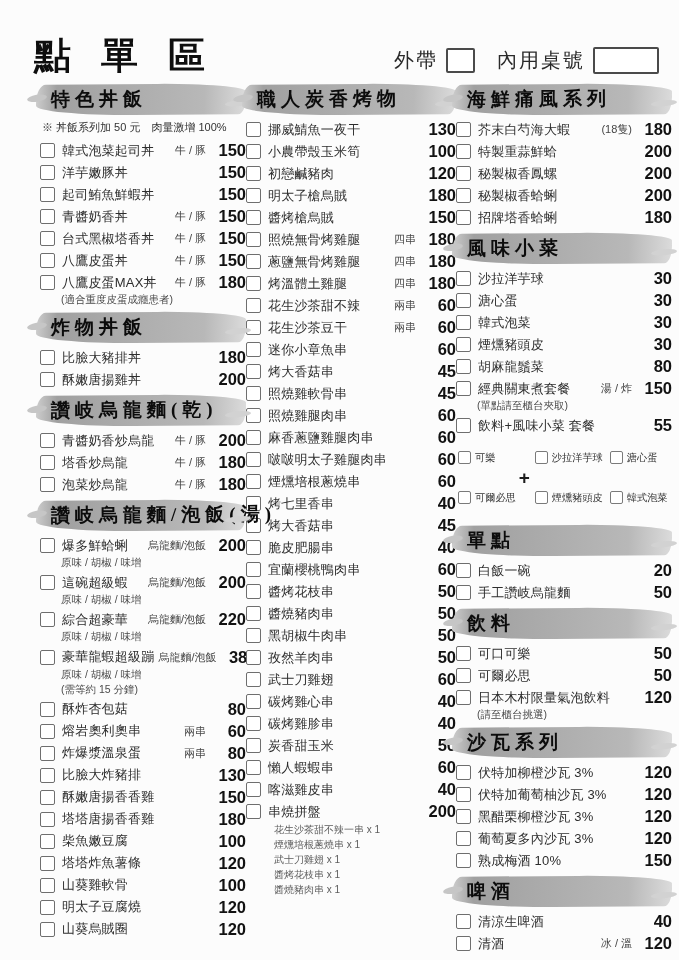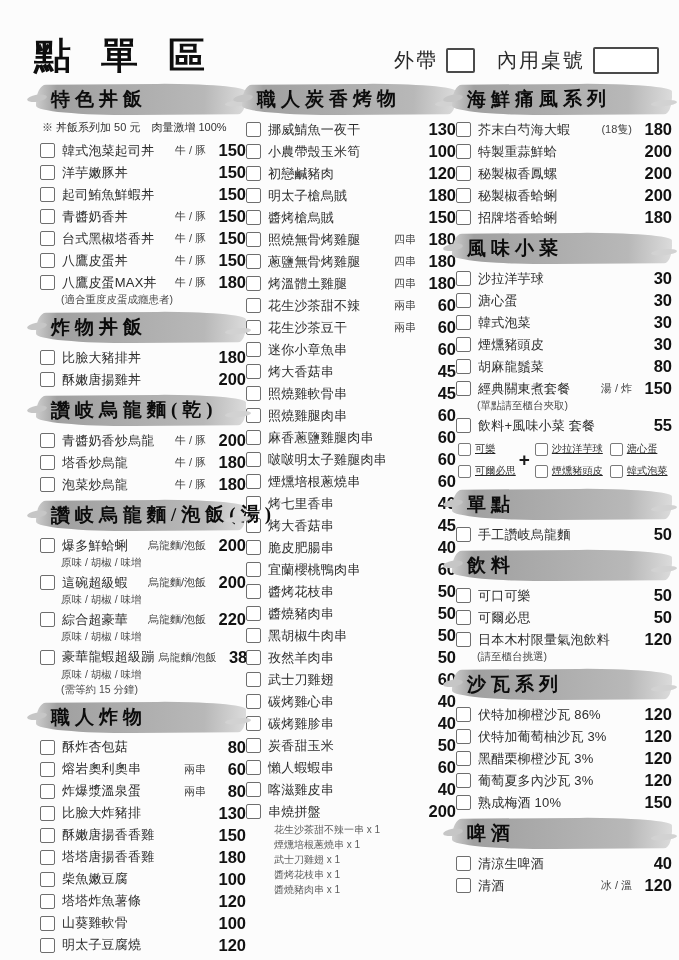--- a/index.html
+++ b/index.html
@@ -48,21 +48,21 @@
   .name{font-size:13px;color:#2d2d2d;white-space:nowrap;letter-spacing:.2px;}
   .right{margin-left:auto;display:flex;align-items:center;white-space:nowrap;}
   .qual{font-size:11px;color:#454545;padding-left:4px;}
   .price{font-weight:700;font-size:16.5px;color:#121212;min-width:40px;text-align:right;font-family:"Liberation Sans",sans-serif;}
   .inote{font-size:10.5px;color:#4a4a4a;margin:-2px 0 4px 21px;line-height:1.25;white-space:nowrap;}
   .pline{font-size:10px;color:#5c5c5c;margin:0 0 3px 28px;line-height:1.2;white-space:nowrap;}
   
   .combo{display:flex;align-items:center;margin:1px 0 7px 2px;}
   .ccol{display:flex;flex-direction:column;}
   .ccol + .ccol{margin-left:7px;}
-  .copt{display:flex;align-items:center;margin:4px 0;text-decoration:underline;}
+  .copt{display:flex;margin:13px 0;}
   .cb-s{flex:none;width:11px;height:11px;border:1.4px solid #7a7a7a;border-radius:2px;background:#fff;margin-right:4px;}
   .copt .olbl{font-size:10.2px;color:#333;white-space:nowrap;}
   .plus{font-size:19px;font-weight:700;color:#1c1c1c;margin:0 5px 0 3px;}
 </style>
 </head>
 <body>
 
 <div class="top">
   <div class="title">點單區</div>
   <div class="order-meta">
@@ -212,23 +212,20 @@
       <div class="item">
         <span class="cb"></span>
         <span class="name">豪華龍蝦超級蹦</span>
         <span class="right">
           <span class="qual">烏龍麵/泡飯</span>
           <span class="price">380</span>
         </span>
       </div>
       <div class="inote">原味 / 胡椒 / 味增</div>
       <div class="inote">(需等約 15 分鐘)</div>
-      <div class="sec-header">
-        <span class="brush"><span class="sec-title">職人炸物</span></span>
-      </div>
       <div class="item">
         <span class="cb"></span>
         <span class="name">酥炸杏包菇</span>
         <span class="right">
           <span class="price">80</span>
         </span>
       </div>
       <div class="item">
         <span class="cb"></span>
         <span class="name">熔岩奧利奧串</span>
@@ -666,20 +663,27 @@
             <span class="cb-s"></span>
             <span class="olbl">韓式泡菜</span>
           </div>
         </div>
       </div>
       <div class="sec-header">
         <span class="brush"><span class="sec-title">單點</span></span>
       </div>
       <div class="item">
         <span class="cb"></span>
+        <span class="name">白飯一碗</span>
+        <span class="right">
+          <span class="price">20</span>
+        </span>
+      </div>
+      <div class="item">
+        <span class="cb"></span>
         <span class="name">手工讚岐烏龍麵</span>
         <span class="right">
           <span class="price">50</span>
         </span>
       </div>
       <div class="sec-header">
         <span class="brush"><span class="sec-title">飲料</span></span>
       </div>
       <div class="item">
         <span class="cb"></span>
@@ -701,21 +705,21 @@
         <span class="right">
           <span class="price">120</span>
         </span>
       </div>
       <div class="inote">(請至櫃台挑選)</div>
       <div class="sec-header">
         <span class="brush"><span class="sec-title">沙瓦系列</span></span>
       </div>
       <div class="item">
         <span class="cb"></span>
-        <span class="name">伏特加柳橙沙瓦 86%</span>
+        <span class="name">伏特加柳橙沙瓦 3%</span>
         <span class="right">
           <span class="price">120</span>
         </span>
       </div>
       <div class="item">
         <span class="cb"></span>
         <span class="name">伏特加葡萄柚沙瓦 3%</span>
         <span class="right">
           <span class="price">120</span>
         </span>

